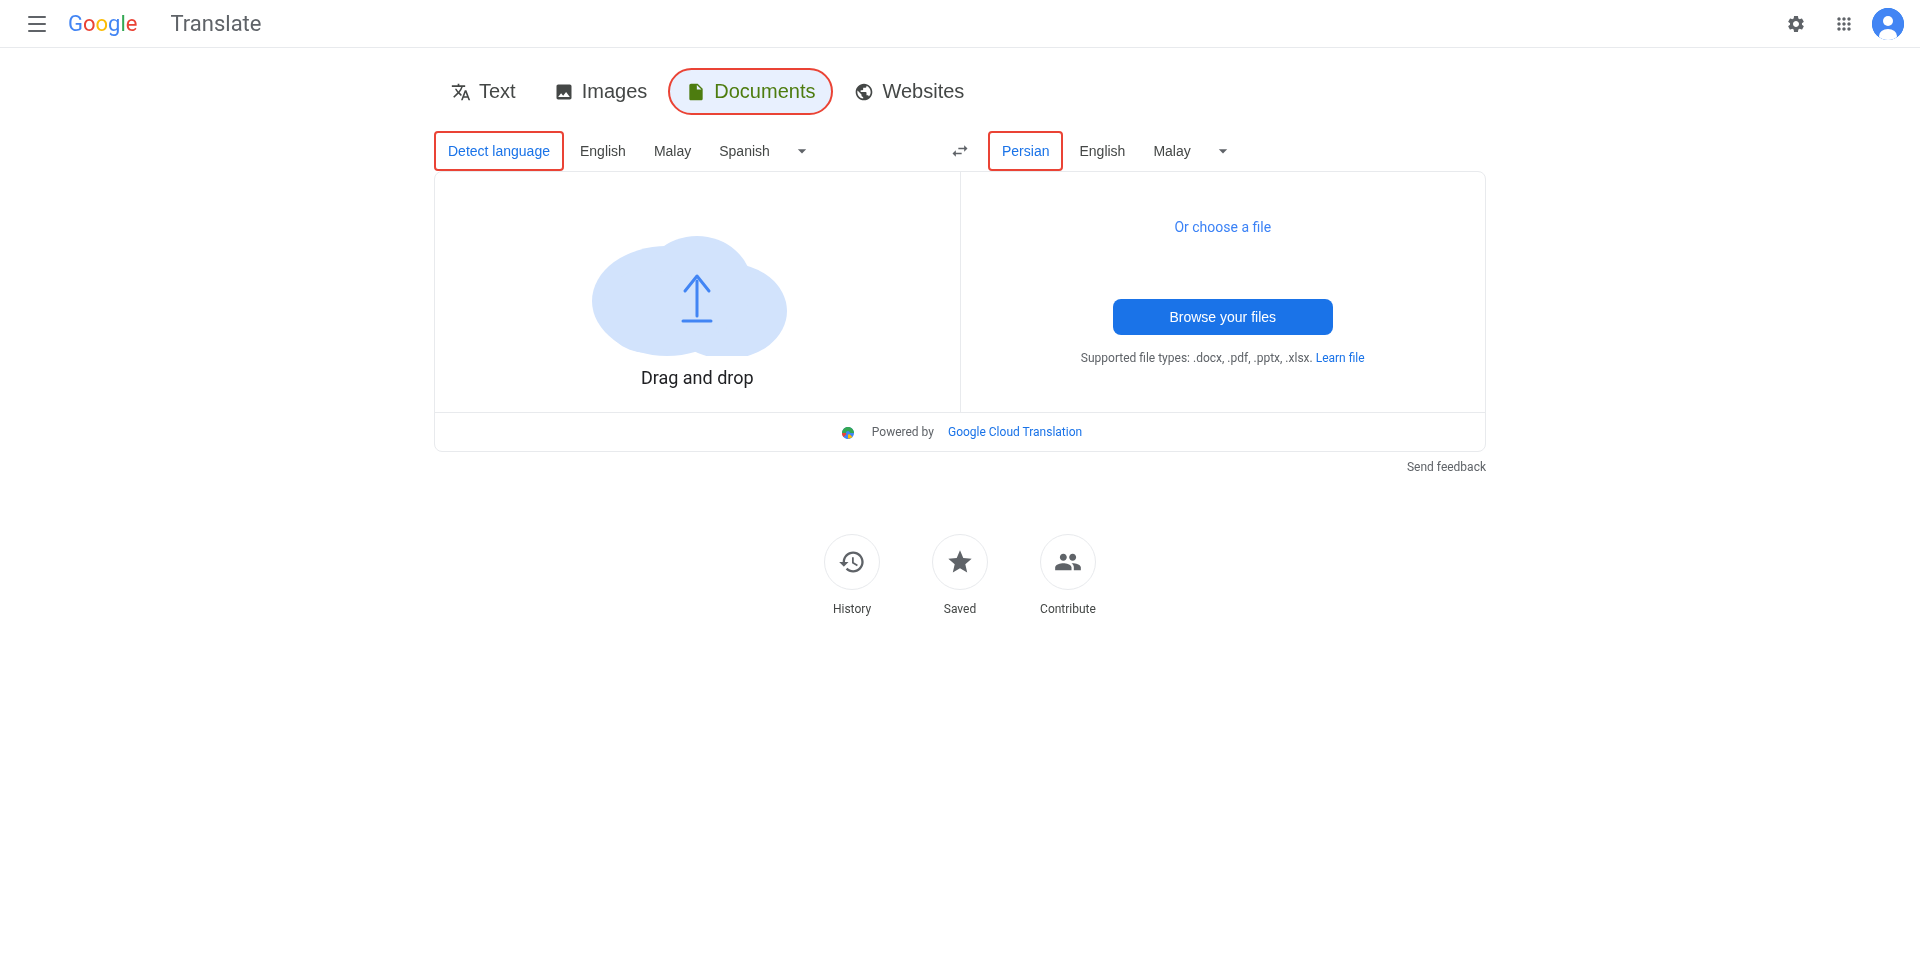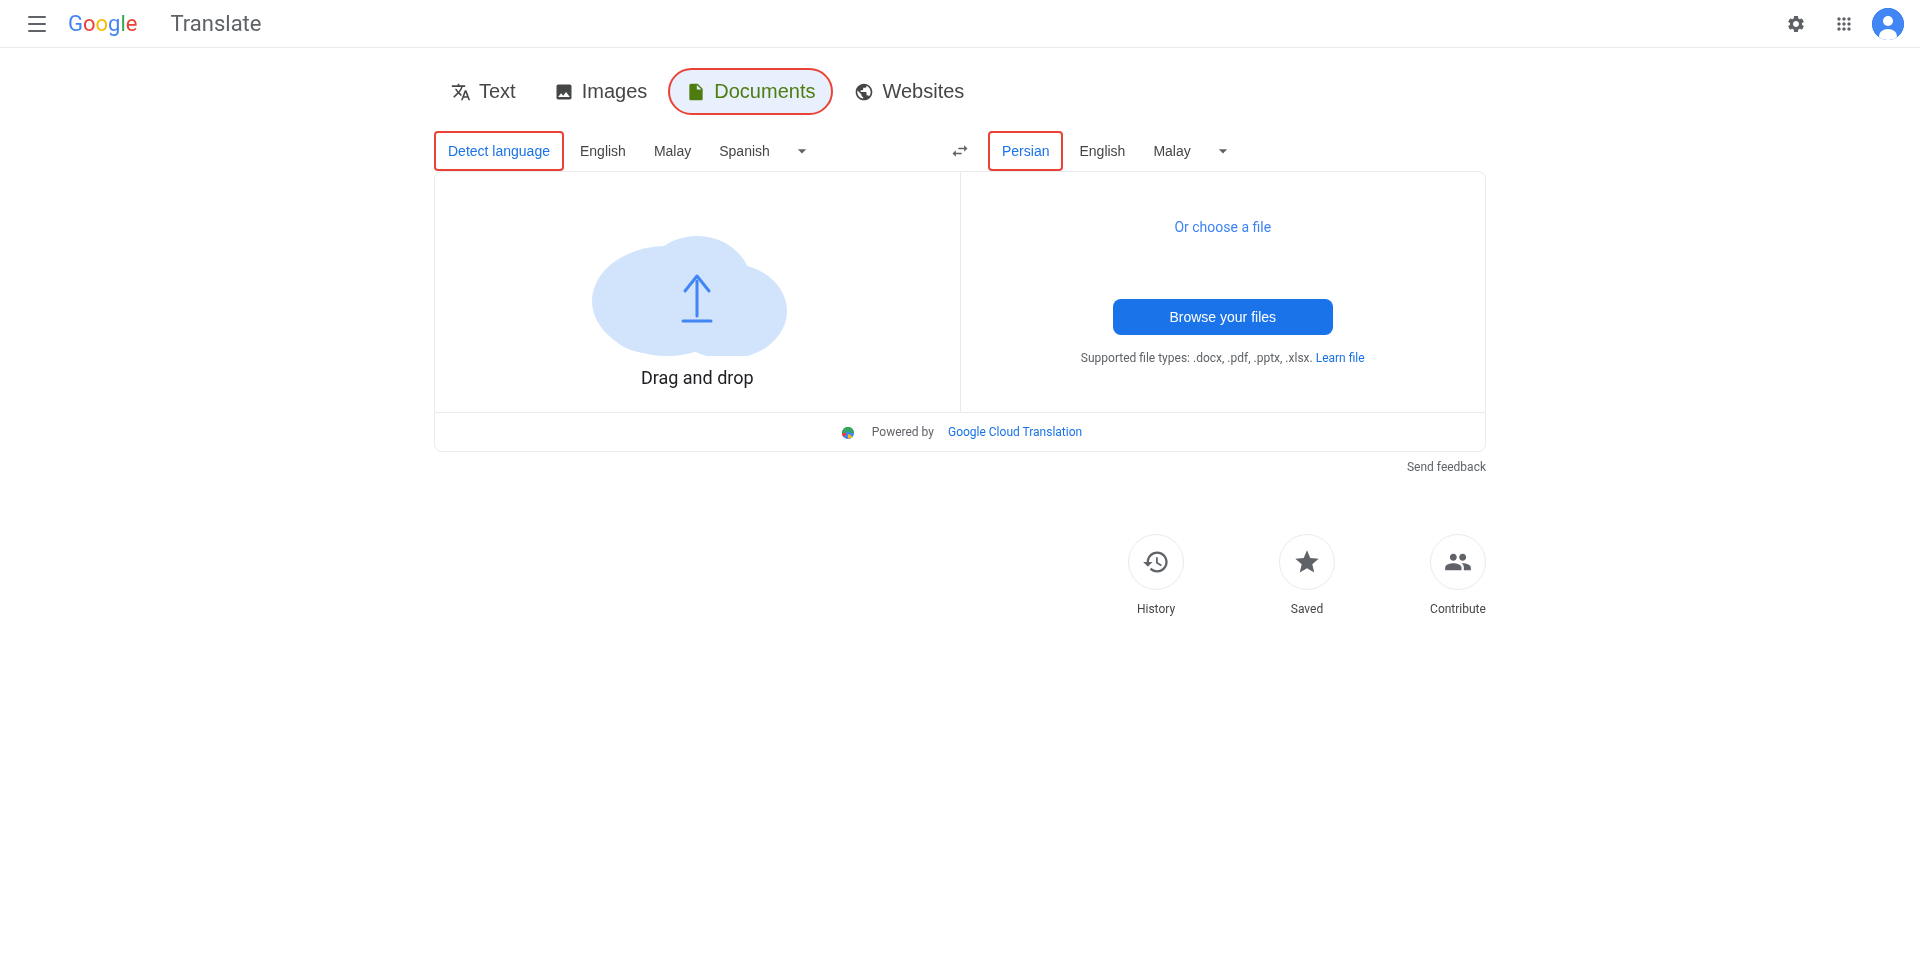--- a/index.html
+++ b/index.html
@@ -284,22 +284,22 @@
       margin-top: 8px;
       font-size: 12px;
       color: #5f6368;
       cursor: pointer;
     }
 
     
     .bottom-icons {
       display: flex;
       align-items: flex-start;
-      justify-content: flex-end;
-      gap: 95px;
+      justify-content: center;
+      gap: 52px;
       margin-top: 60px;
       padding-bottom: 40px;
     }
     .bottom-icon-item {
       display: flex;
       flex-direction: column;
       align-items: center;
       gap: 12px;
       cursor: pointer;
     }

